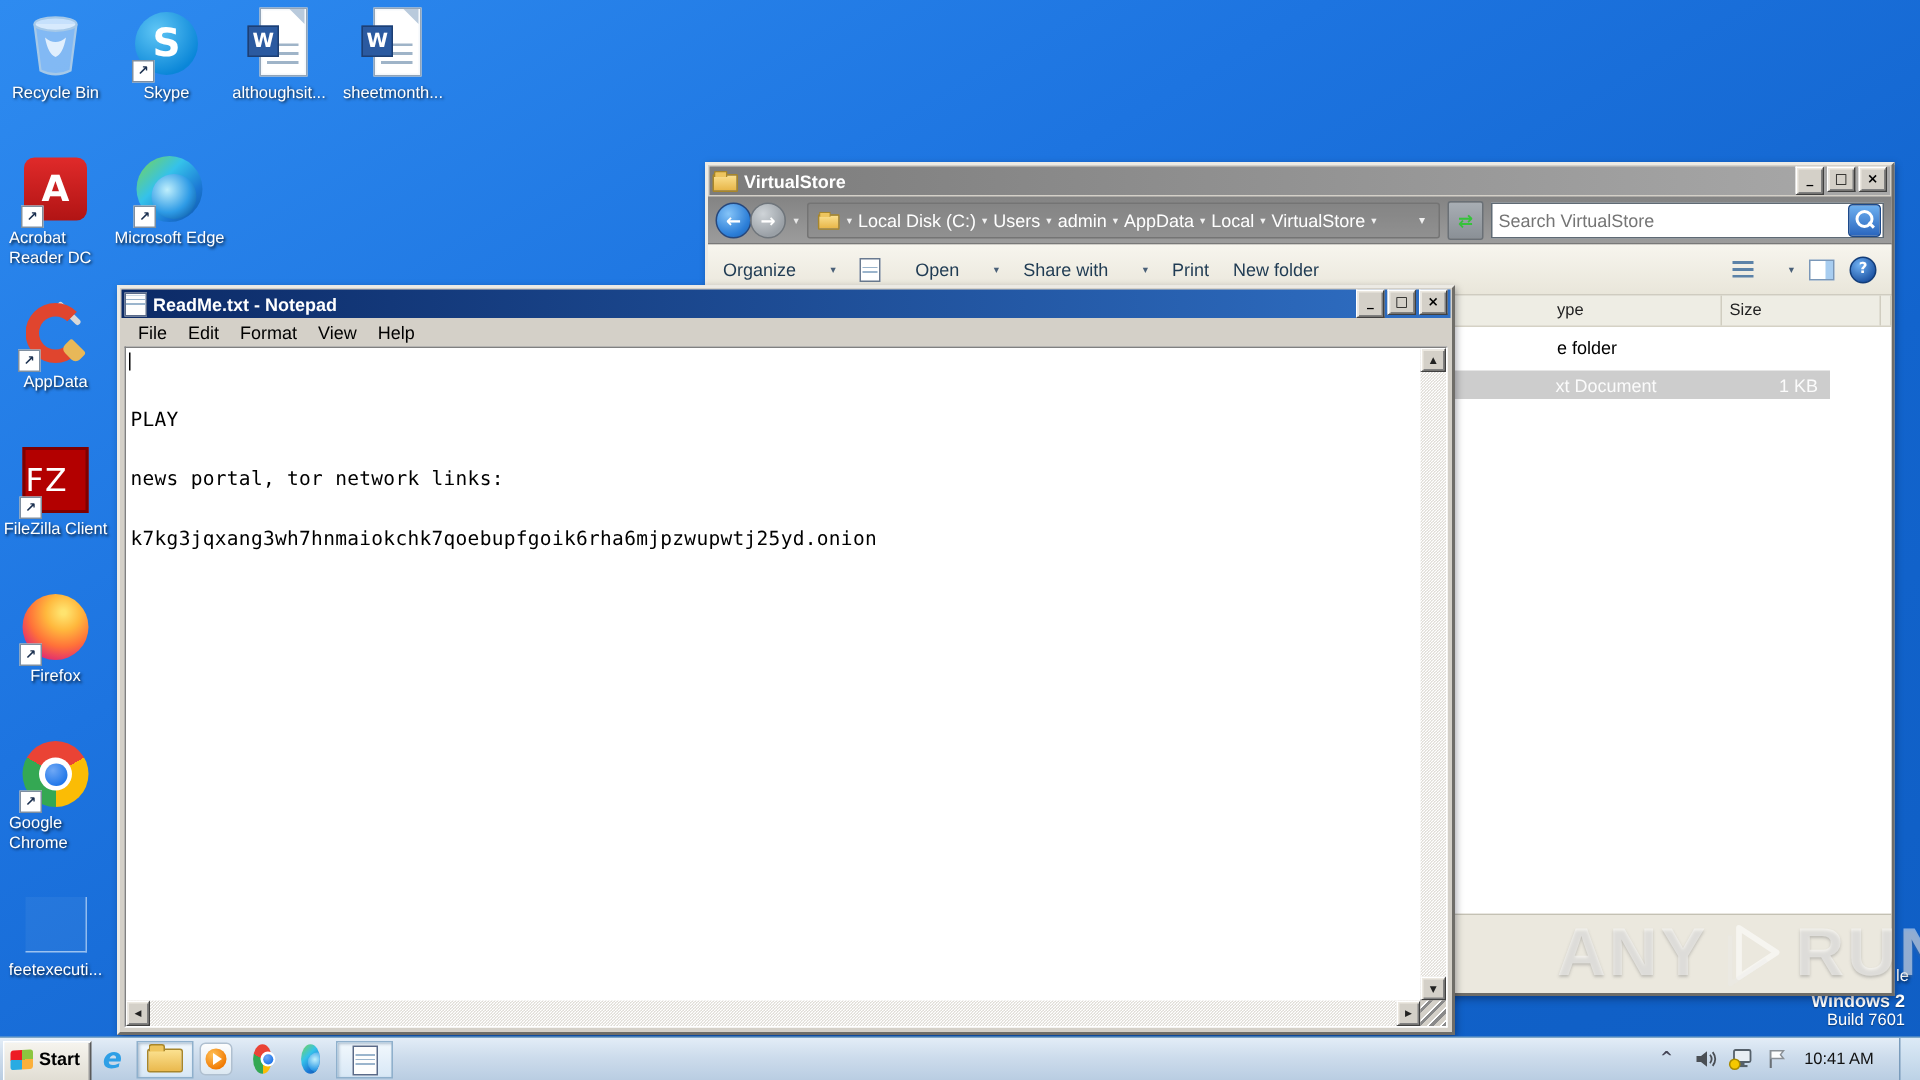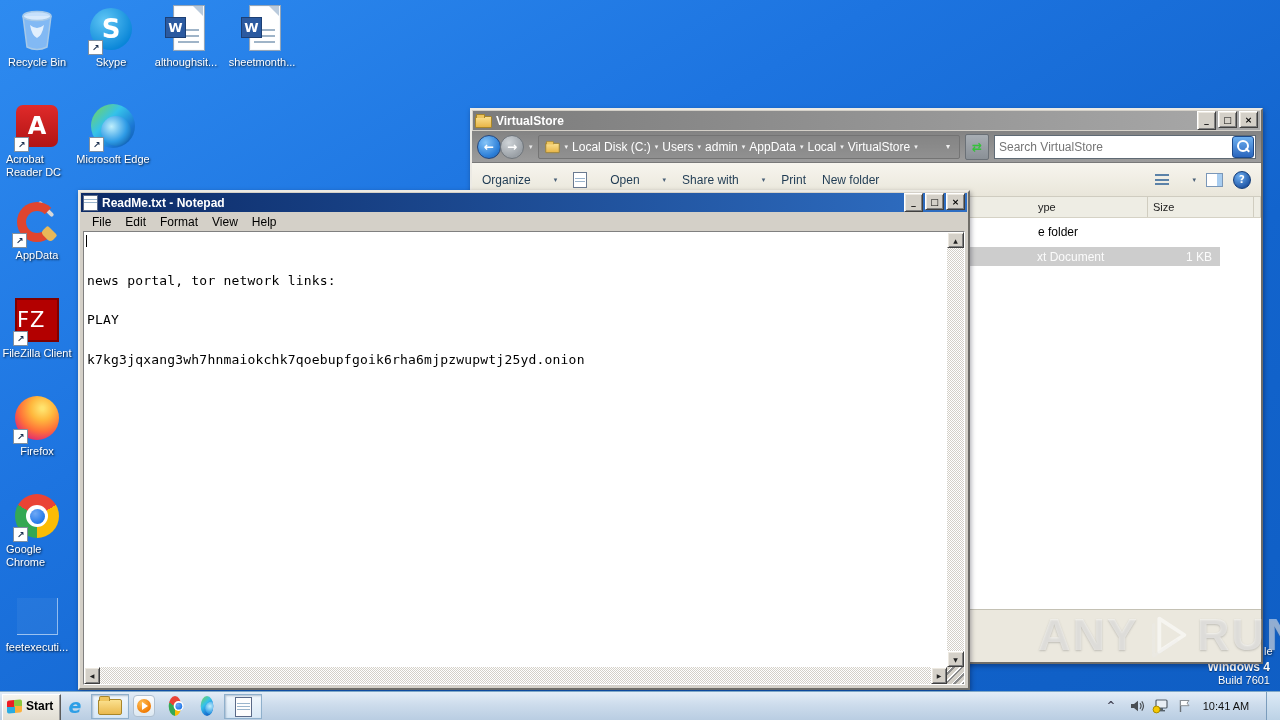--- a/index.html
+++ b/index.html
@@ -461,22 +461,22 @@
     <div class="menubar">
       <span>File</span>
       <span>Edit</span>
       <span>Format</span>
       <span>View</span>
       <span>Help</span>
     </div>
     <div class="npclient">
       <div class="nptext">
         <div class="caret"></div>
+        <div>PLAY</div>
         <div>news portal, tor network links:</div>
-        <div>PLAY</div>
         <div>k7kg3jqxang3wh7hnmaiokchk7qoebupfgoik6rha6mjpzwupwtj25yd.onion</div>
       </div>
       <div class="vscroll sbtrack">
         <div class="sbtn" style="left:0;top:0">
             <span class="glyph">▲</span>
           </div>
         <div class="sbtn" style="left:0;bottom:0">
             <span class="glyph">▼</span>
           </div>
       </div>
@@ -494,21 +494,21 @@
 
   <div id="watermark">
     <span>ANY</span>
     <svg width="54" height="54" viewBox="0 0 56 56">
       <path d="M19 11 L45 28 L19 45 Z" fill="none" stroke="rgba(255,255,255,.55)" stroke-width="4" stroke-linejoin="round"></path>
       <path d="M13 16 L13 50 L38 33" fill="none" stroke="rgba(235,235,235,.35)" stroke-width="3" stroke-linejoin="round"></path>
     </svg>
     <span>RUN</span>
   </div>
   <div id="oslabel">
-    <div class="l1">Windows 4</div>
+    <div class="l1">Windows 2</div>
     <div class="l2">Build 7601</div>
   </div>
 
   <div id="taskbar">
     <div class="startbtn">
       <span class="winflag"></span>
       <span>Start</span>
     </div>
     <div class="tb" style="left:62px;width:26px">
       <span class="ie-e glyph">e</span>

